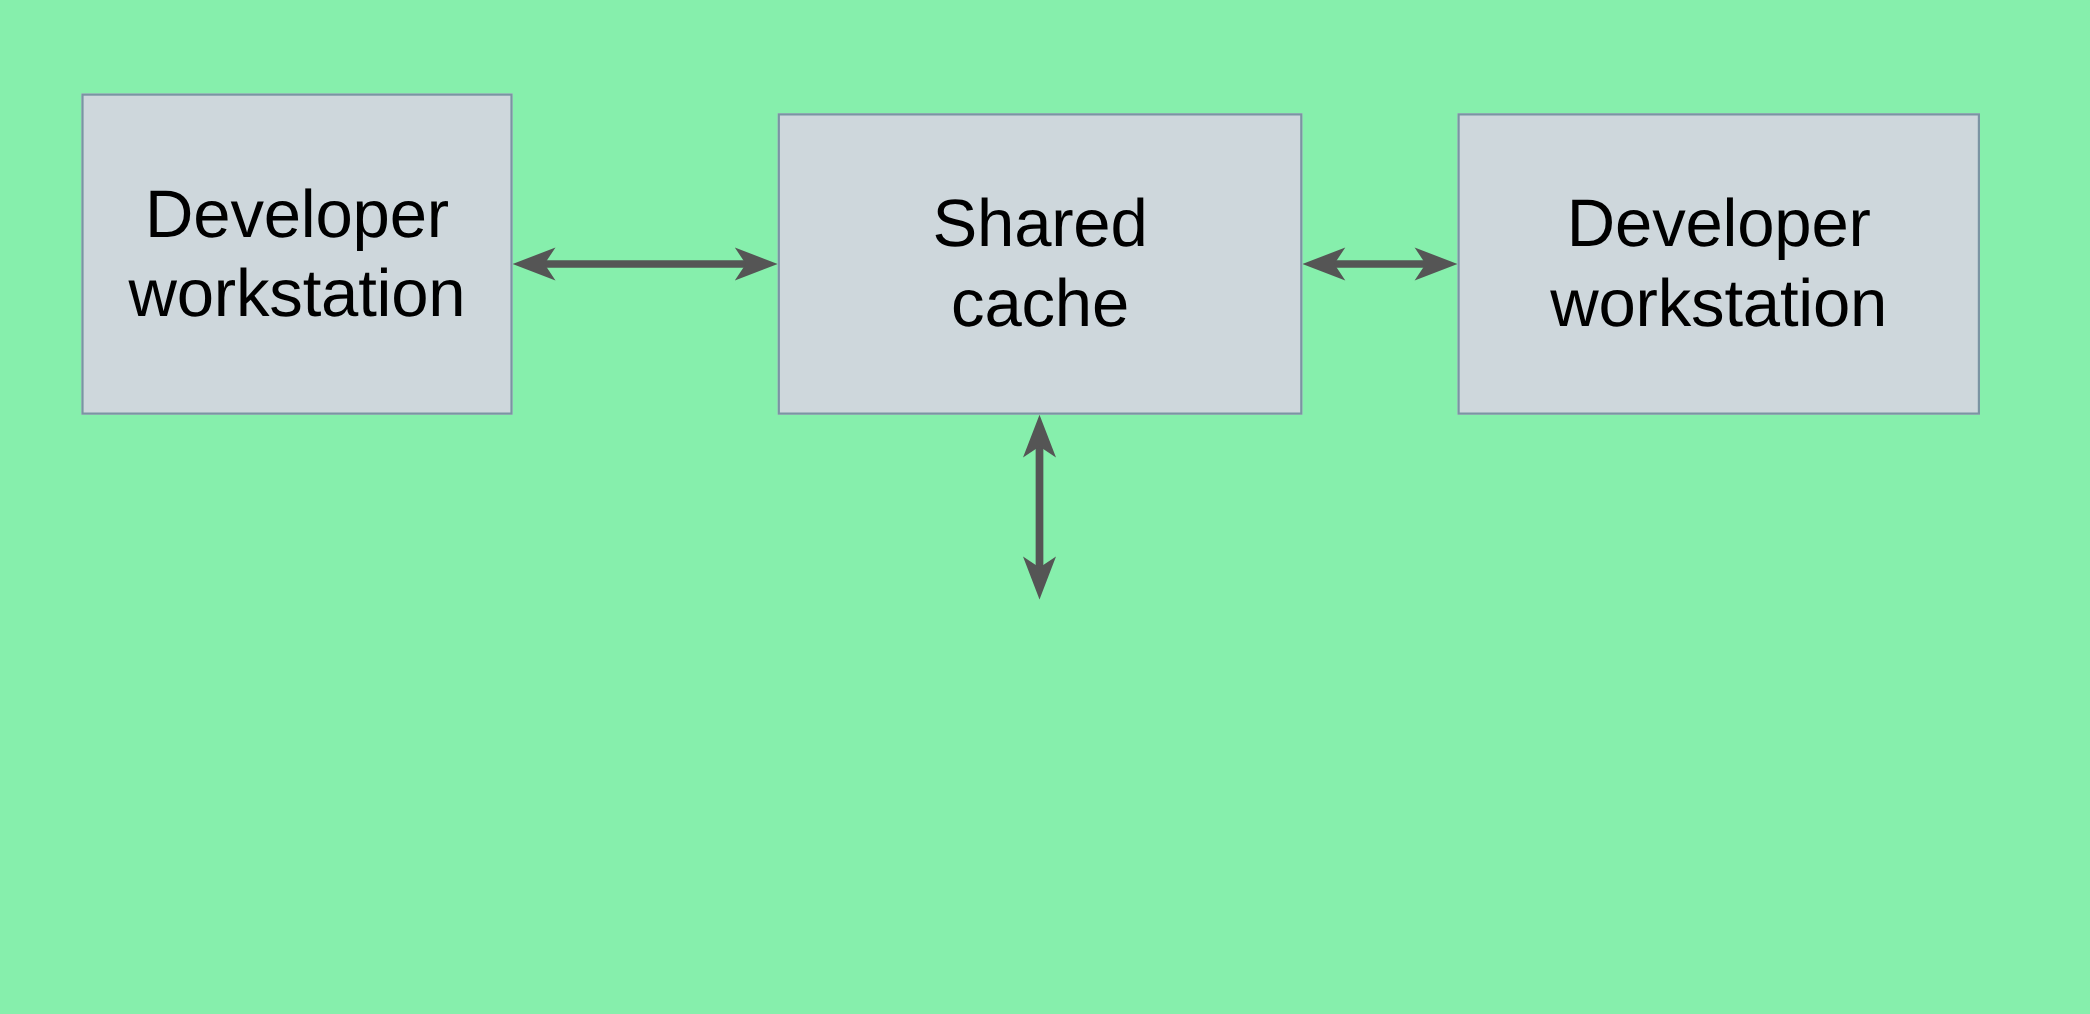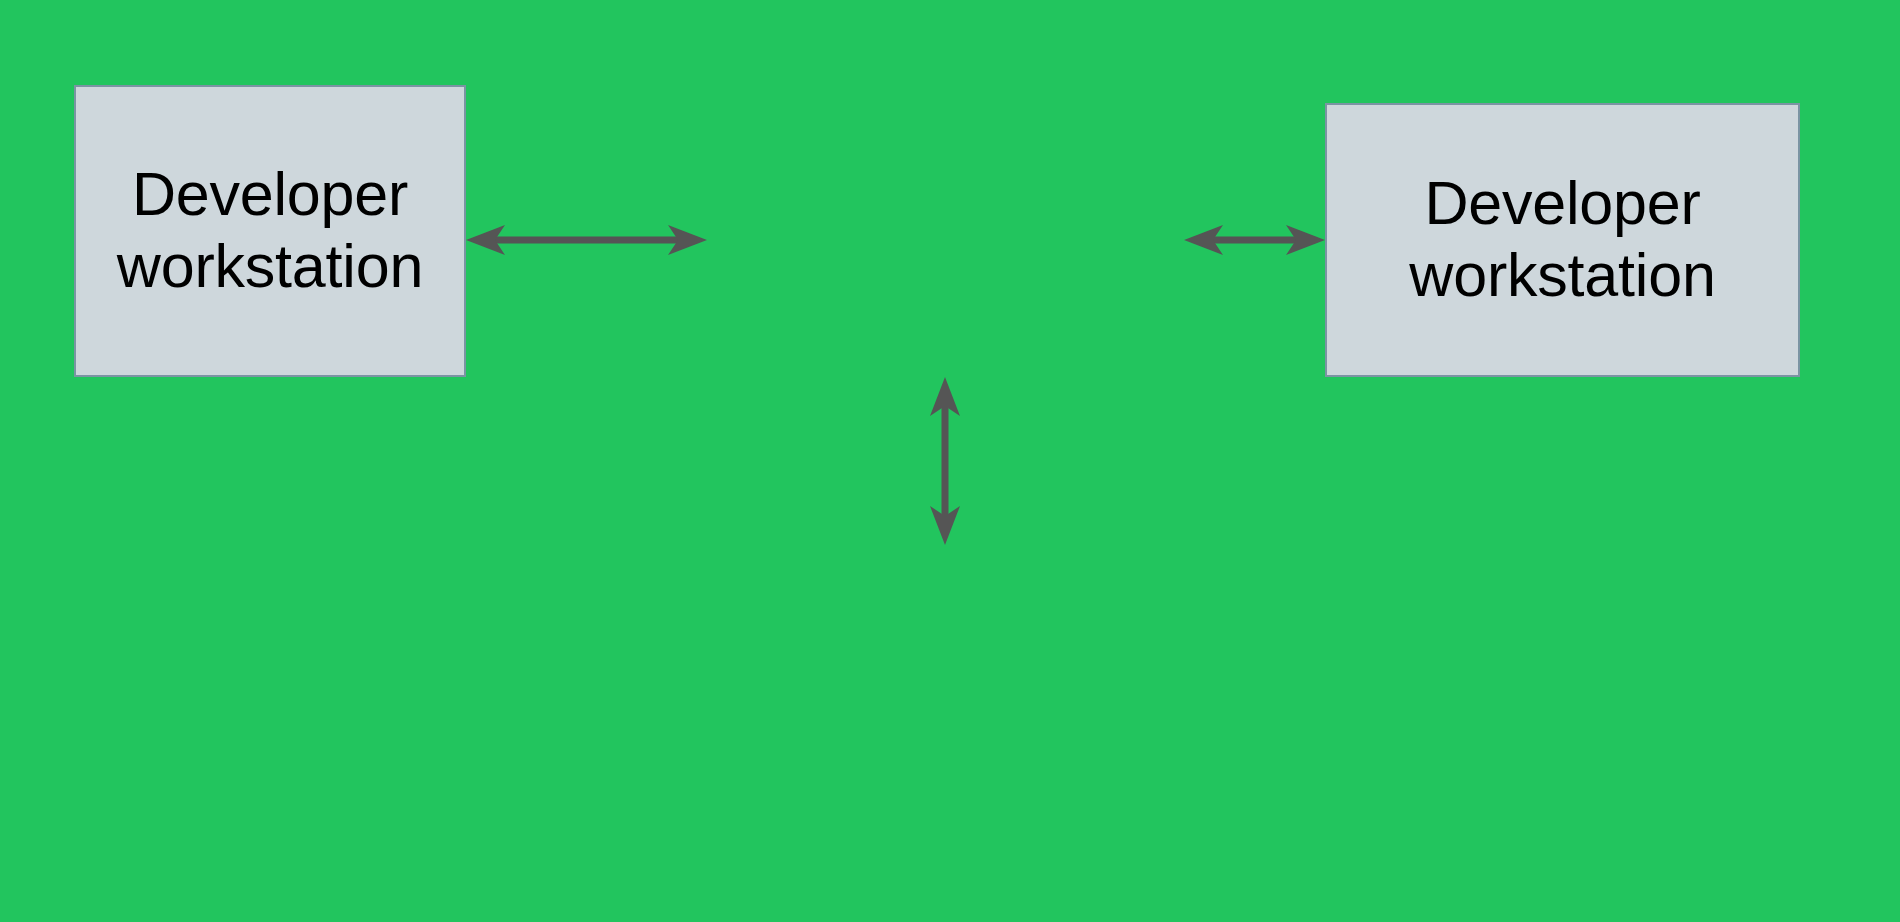--- a/index.html
+++ b/index.html
@@ -8,21 +8,21 @@
     padding: 0;
     background: #ffffff;
   }
   body {
     font-family: "Liberation Sans", sans-serif;
   }
   #canvas {
     position: relative;
     width: 1900px;
     height: 922px;
-    background: #22c55e;
+    background: #86efac;
     overflow: hidden;
   }
   .node {
     position: absolute;
     box-sizing: border-box;
     background: #ced7dc;
     border: 2px solid #7b94a3;
     display: flex;
     align-items: center;
     justify-content: center;
@@ -99,20 +99,24 @@
       <path d="M 945 377 L 930 416 L 945 406 L 960 416 Z" fill="#555555"></path>
       <path d="M 945 545 L 930 506 L 945 516 L 960 506 Z" fill="#555555"></path>
     </g>
   </svg>
 
   <div class="node" id="node-dev-left">
     <span class="label">Developer
 workstation</span>
   </div>
 
+  <div class="node" id="node-shared-cache">
+    <span class="label">Shared
+cache</span>
+  </div>
 
   <div class="node" id="node-dev-right">
     <span class="label">Developer
 workstation</span>
   </div>
 
 
 </div>
 
 </body></html>

